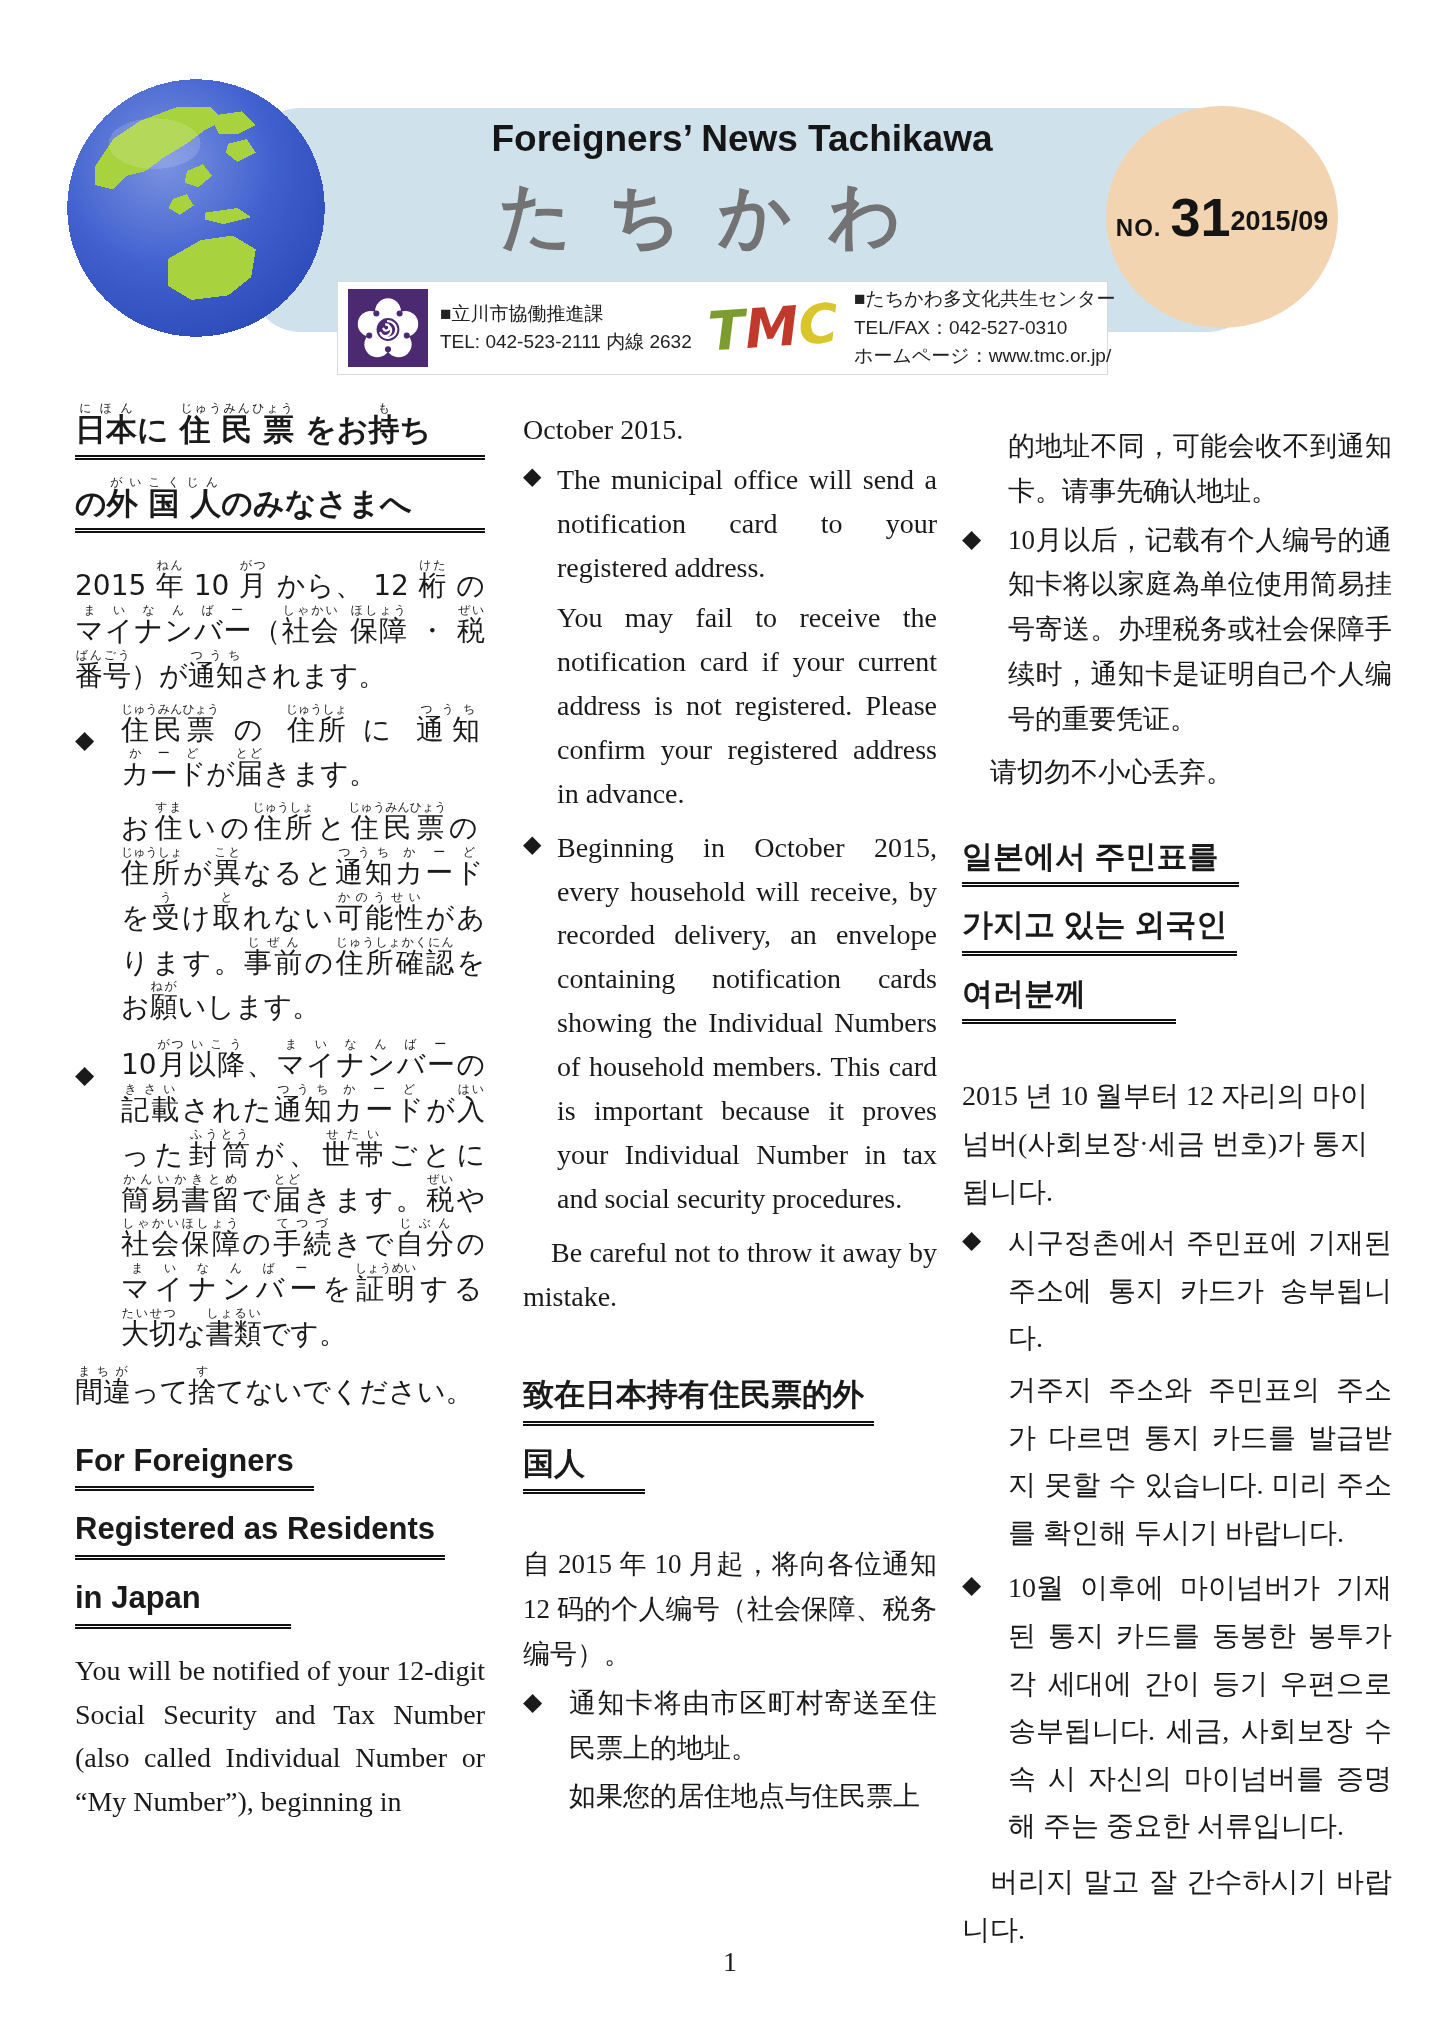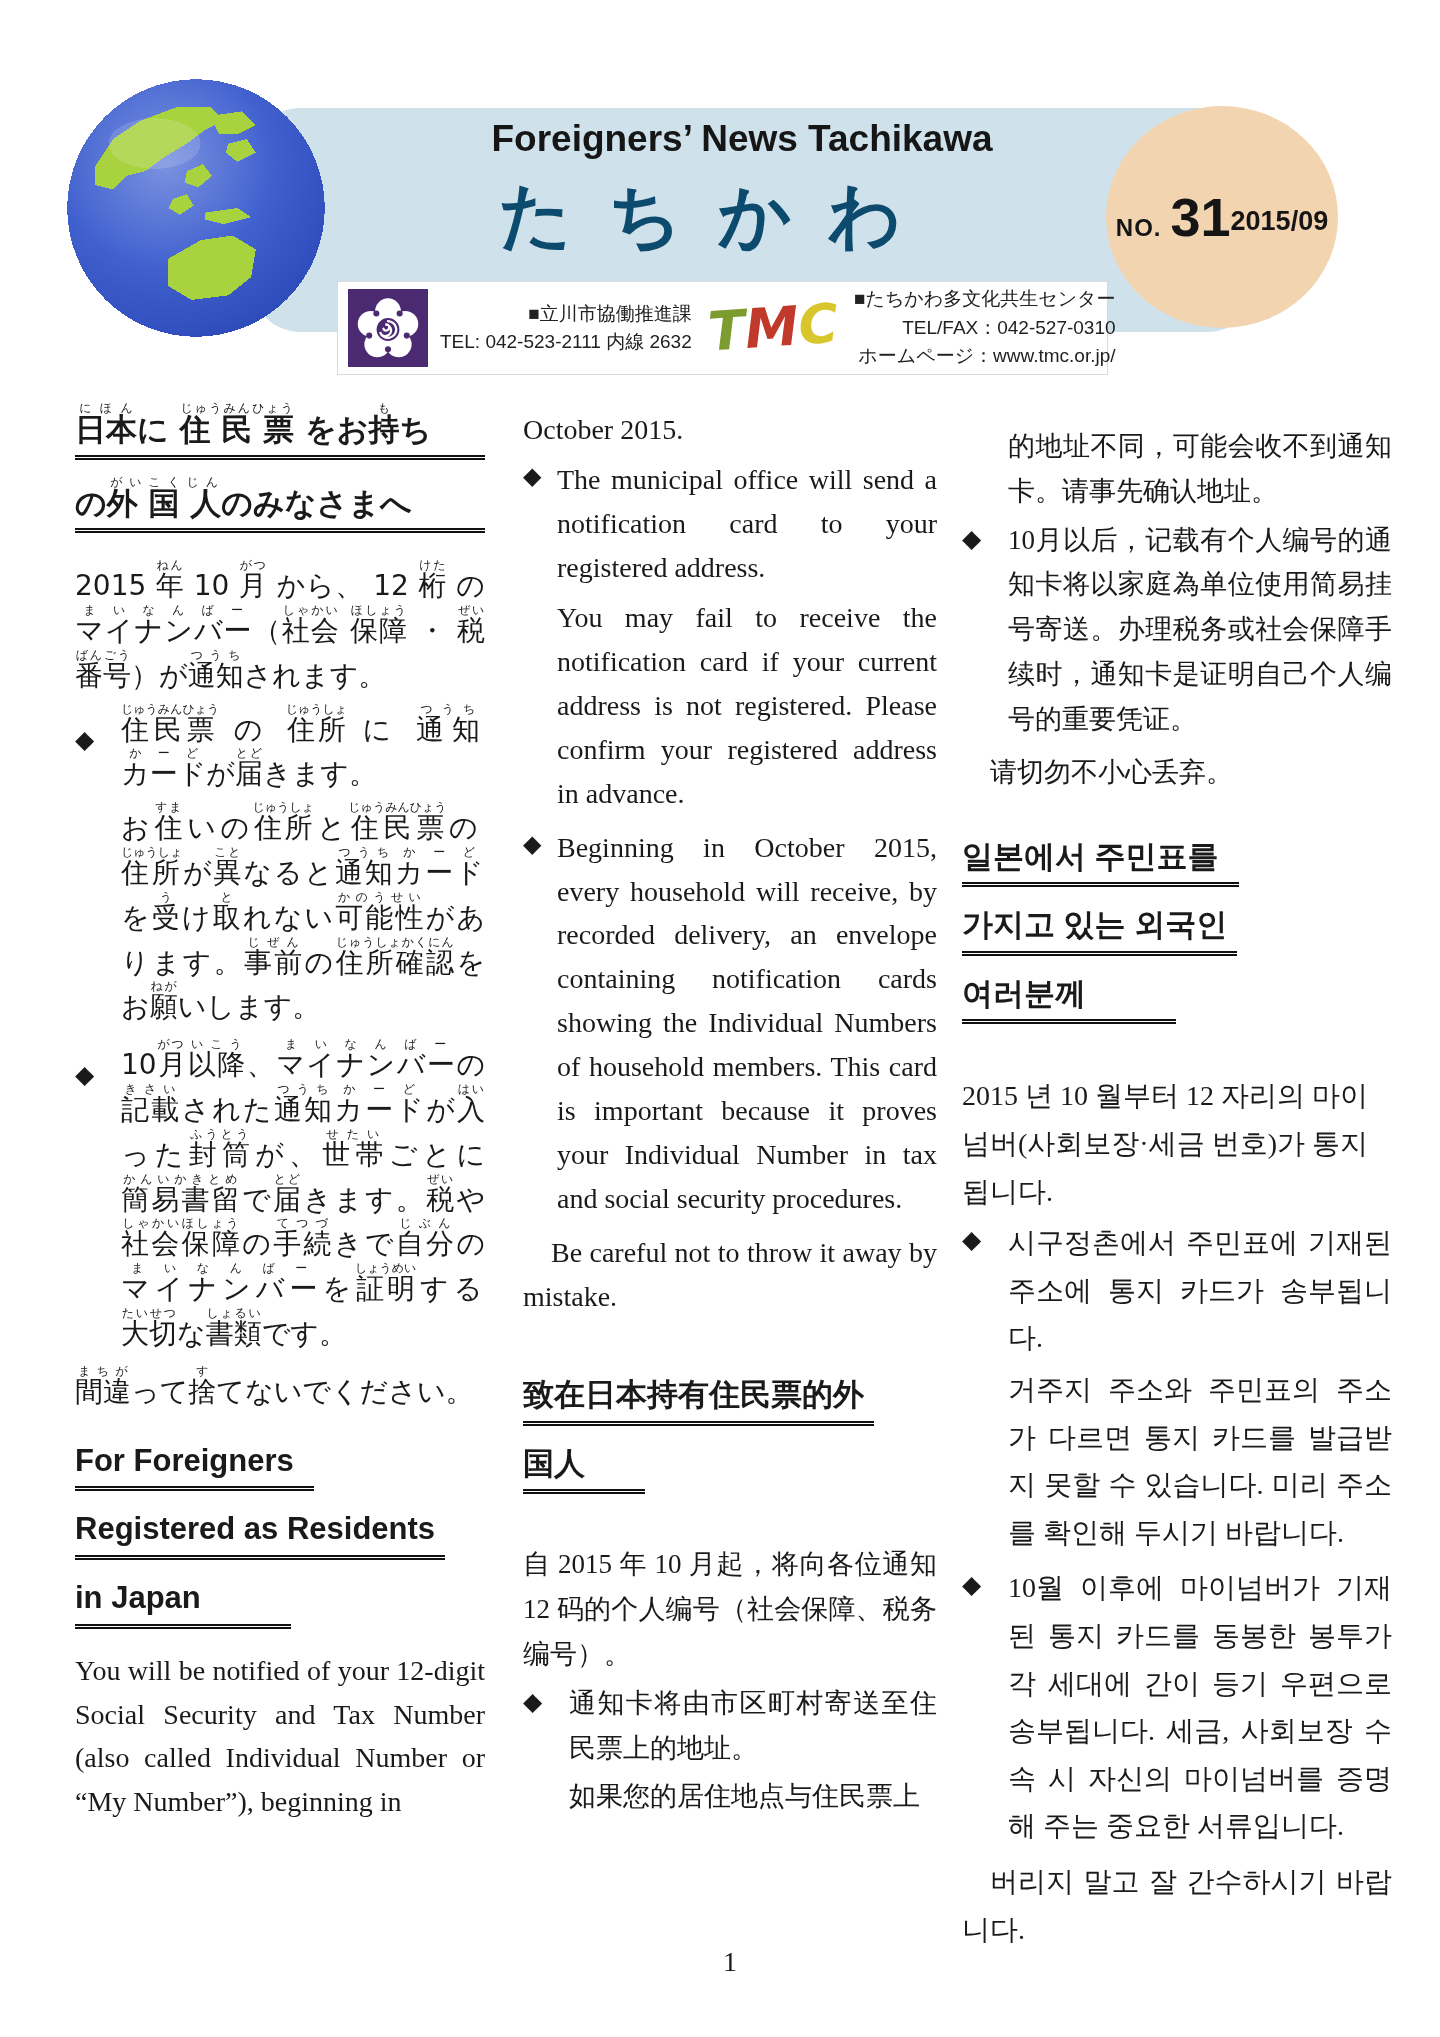--- a/index.html
+++ b/index.html
@@ -7,31 +7,31 @@
         color:#1a1a1a;font-family:"Liberation Serif",serif;}
 
   
   .banner{position:absolute;left:252px;top:108px;width:1004px;height:224px;border-radius:48px;}
   .globe{position:absolute;left:58px;top:68px;width:276px;height:280px;}
   .globe svg{width:100%;height:100%;}
   .title-en{position:absolute;left:392px;top:118px;width:700px;text-align:center;
             font-family:"Liberation Sans",sans-serif;font-weight:bold;font-size:37px;color:#161616;}
   .title-ja{position:absolute;left:368px;top:168px;width:700px;text-align:center;
             font-family:"DejaVu Sans",sans-serif;font-weight:900;font-size:72px;
-            letter-spacing:36px;white-space:nowrap;color:#0c4a6e;}
+            letter-spacing:36px;white-space:nowrap;color:#737373;}
   .badge{position:absolute;left:1106px;top:106px;width:232px;height:222px;border-radius:50%;
          display:flex;flex-direction:row;align-items:center;justify-content:center;
          font-family:"Liberation Sans",sans-serif;font-weight:bold;color:#151515;}
   .badge-row{display:flex;align-items:baseline;gap:9px;}
   .badge-no-label{font-size:24px;letter-spacing:1px;}
   .badge-no{font-size:54px;}
   .badge-date{font-size:27px;margin-top:8px;}
   .contact{position:absolute;left:337px;top:281px;width:771px;height:94px;background:#ffffff;
            border:1px solid #d9d9d9;box-sizing:border-box;display:flex;align-items:center;
-           padding:5px 10px;gap:12px;text-align:right;}
+           padding:5px 10px;gap:12px;}
   .emblem{width:80px;height:78px;flex:none;display:flex;align-items:center;justify-content:center;}
   .emblem svg{width:78px;height:76px;}
   .org{font-family:"Liberation Sans",sans-serif;font-size:19px;line-height:1.5;white-space:nowrap;color:#222;}
   .tmc{font-family:"DejaVu Sans",sans-serif;font-weight:bold;font-style:italic;font-size:54px;
        line-height:1;transform:rotate(-4deg);margin:0 4px;white-space:nowrap;}
 
   
   .col{position:absolute;}
   .col-left{left:75px;top:392px;width:410px;}
   .col-mid{left:523px;top:408px;width:414px;}

